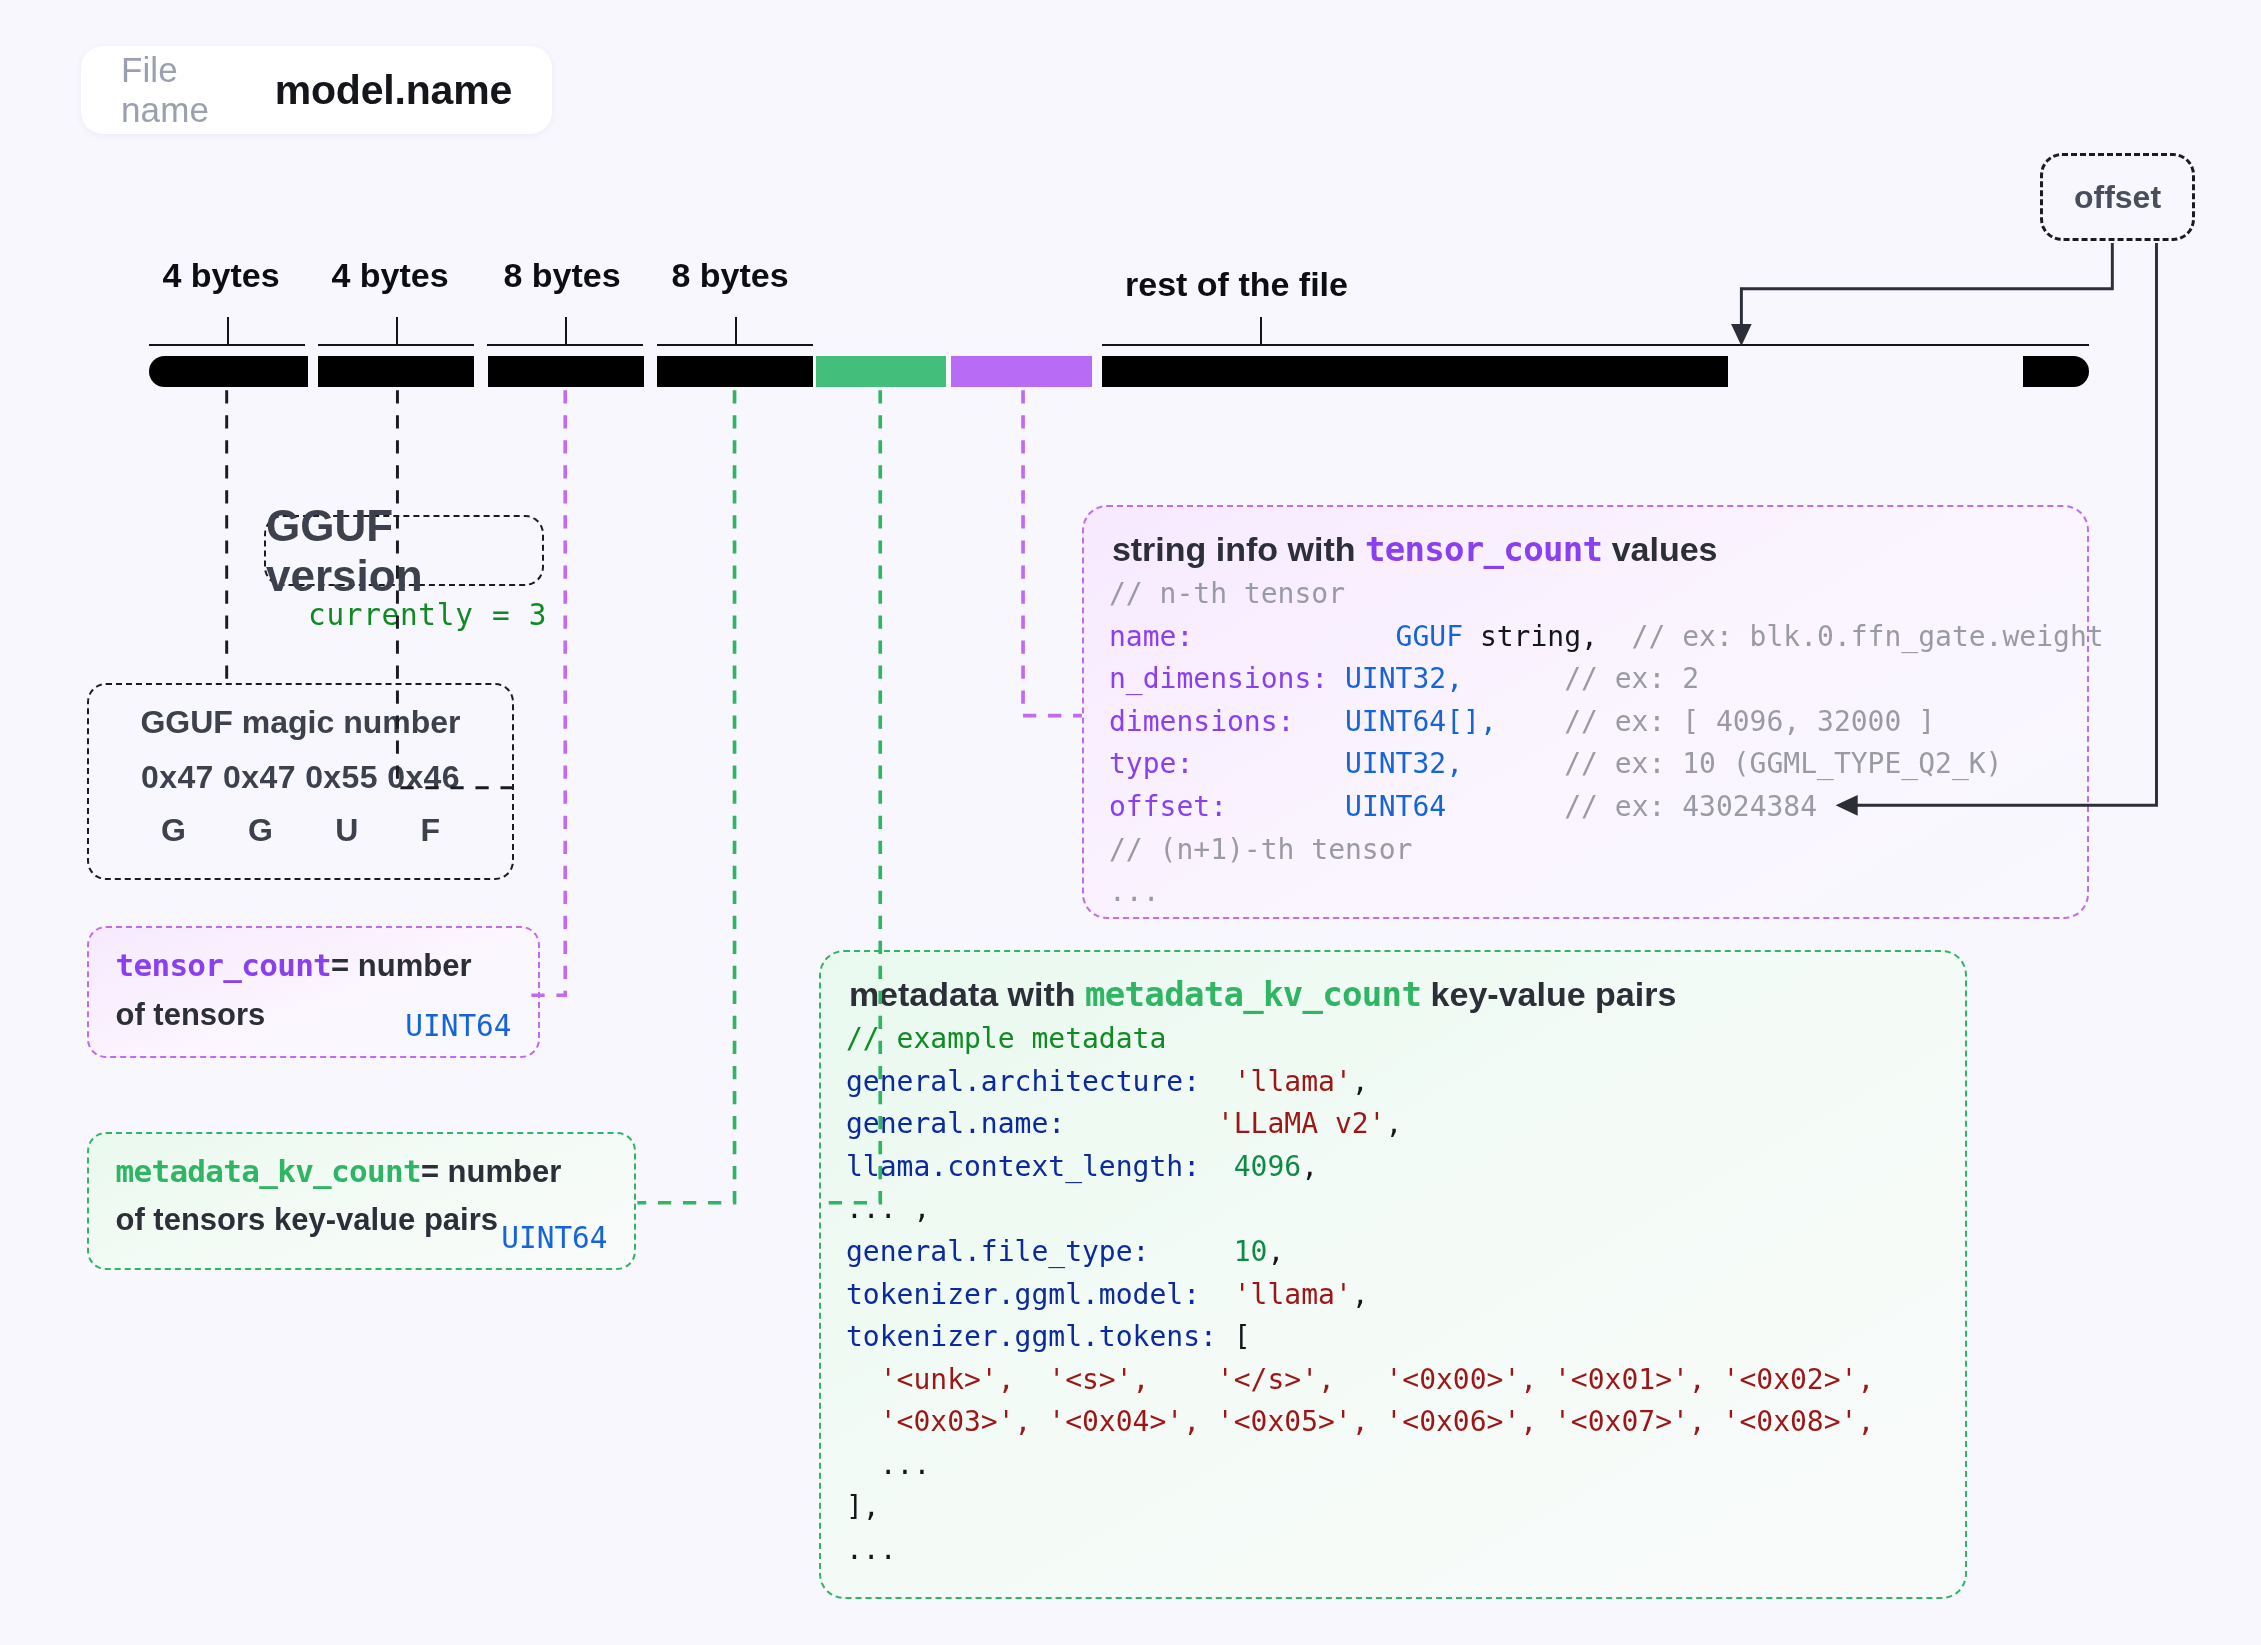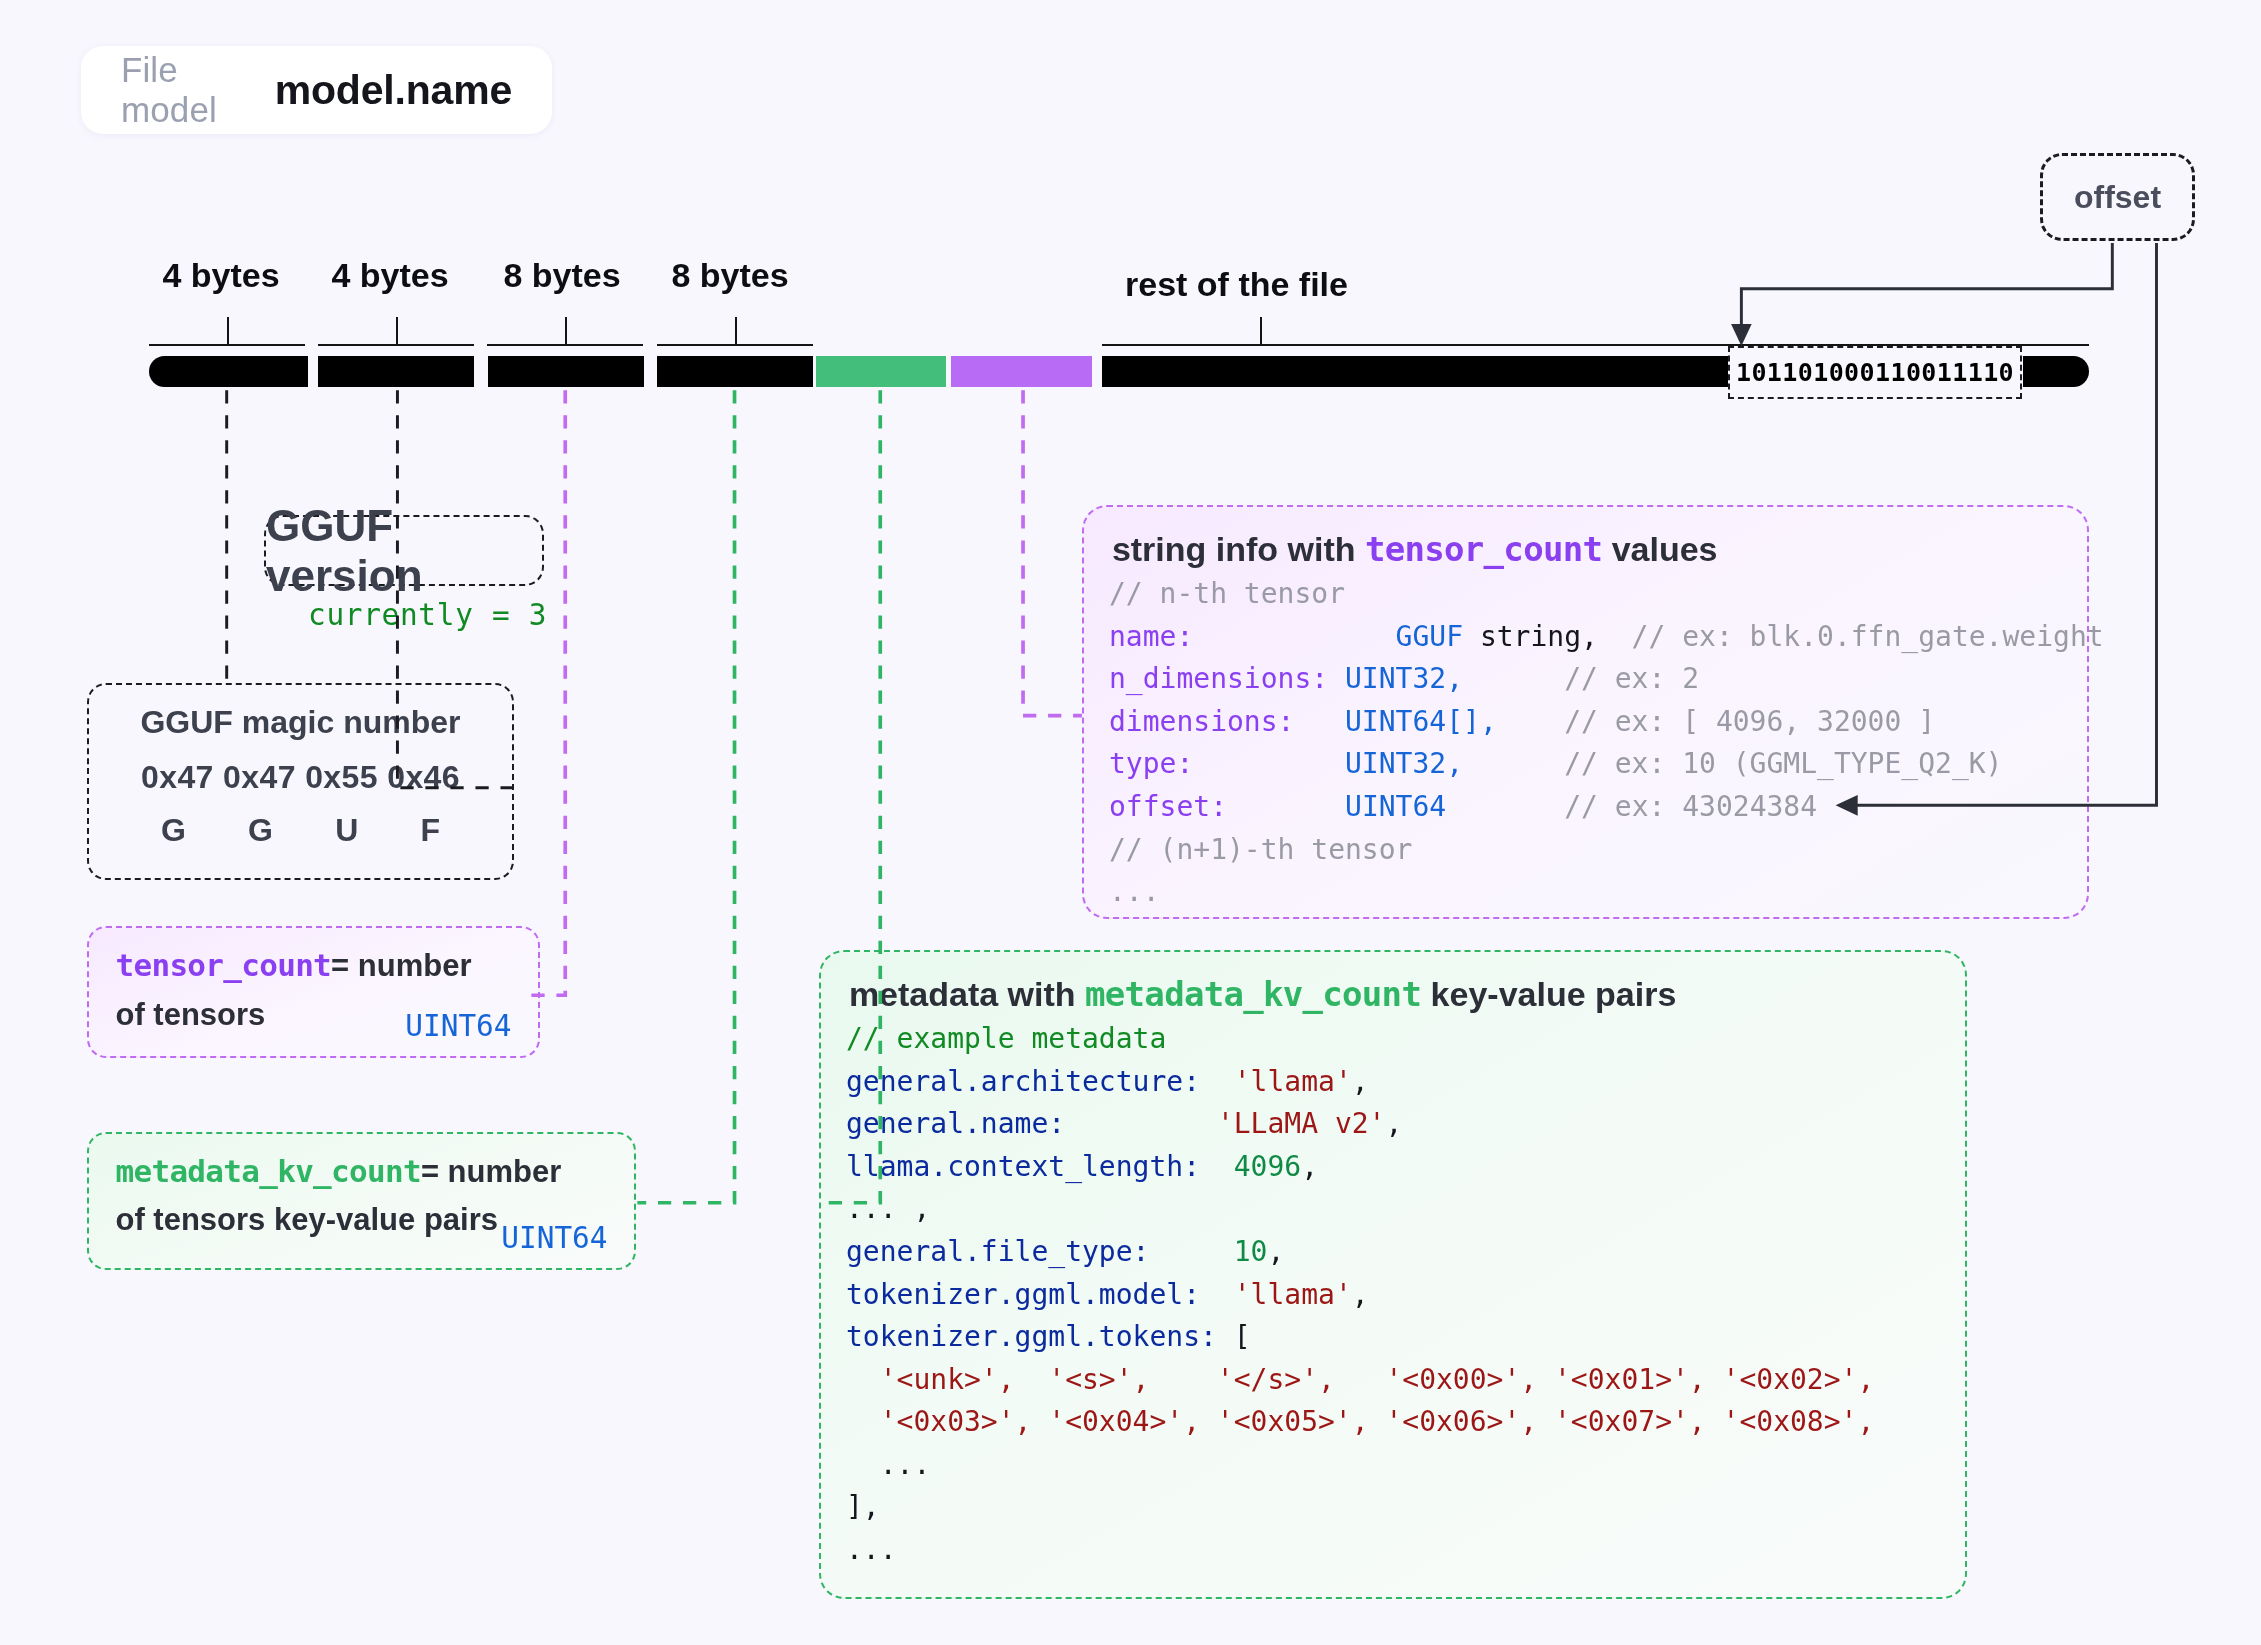--- a/index.html
+++ b/index.html
@@ -120,21 +120,21 @@
   }
 
   svg.overlay{position:absolute;left:0;top:0;width:2261px;height:1646px;pointer-events:none;}
 </style>
 </head>
 <body>
 
 <div class="root">
 
   <div class="abs" id="filename-pill">
-    <span class="lbl">File model</span>
+    <span class="lbl">File name</span>
     <span class="val">model.name</span>
   </div>
 
   <div class="abs span-label" style="left:140px;top:256px;width:162px;">4 bytes</div>
   <div class="abs span-label" style="left:309px;top:256px;width:162px;">4 bytes</div>
   <div class="abs span-label" style="left:481px;top:256px;width:162px;">8 bytes</div>
   <div class="abs span-label" style="left:649px;top:256px;width:162px;">8 bytes</div>
   <div class="abs span-label" style="left:1060px;top:265px;width:353px;">rest of the file</div>
 
   <div class="abs bracket" style="left:149px;top:344px;width:156px;">
@@ -157,21 +157,20 @@
     <div class="seg black cap-l" style="left:0px;width:159px;"></div>
     <div class="seg black" style="left:169px;width:156px;"></div>
     <div class="seg black" style="left:339px;width:156px;"></div>
     <div class="seg black" style="left:508px;width:156px;"></div>
     <div class="seg green" style="left:667px;width:130px;"></div>
     <div class="seg purple" style="left:802px;width:141px;"></div>
     <div class="seg black" style="left:953px;width:626px;"></div>
     <div class="seg black cap-r" style="left:1874px;width:66px;"></div>
   </div>
 
-  <div class="abs" id="binary-chip">101101000110011110</div>
 
   <div class="abs" id="offset-box">
     <span>offset</span>
   </div>
 
   <div class="callout title" id="gguf-version-box">
     <span>GGUF version</span>
   </div>
   <div class="abs" id="version-note">currently = 3</div>
 

